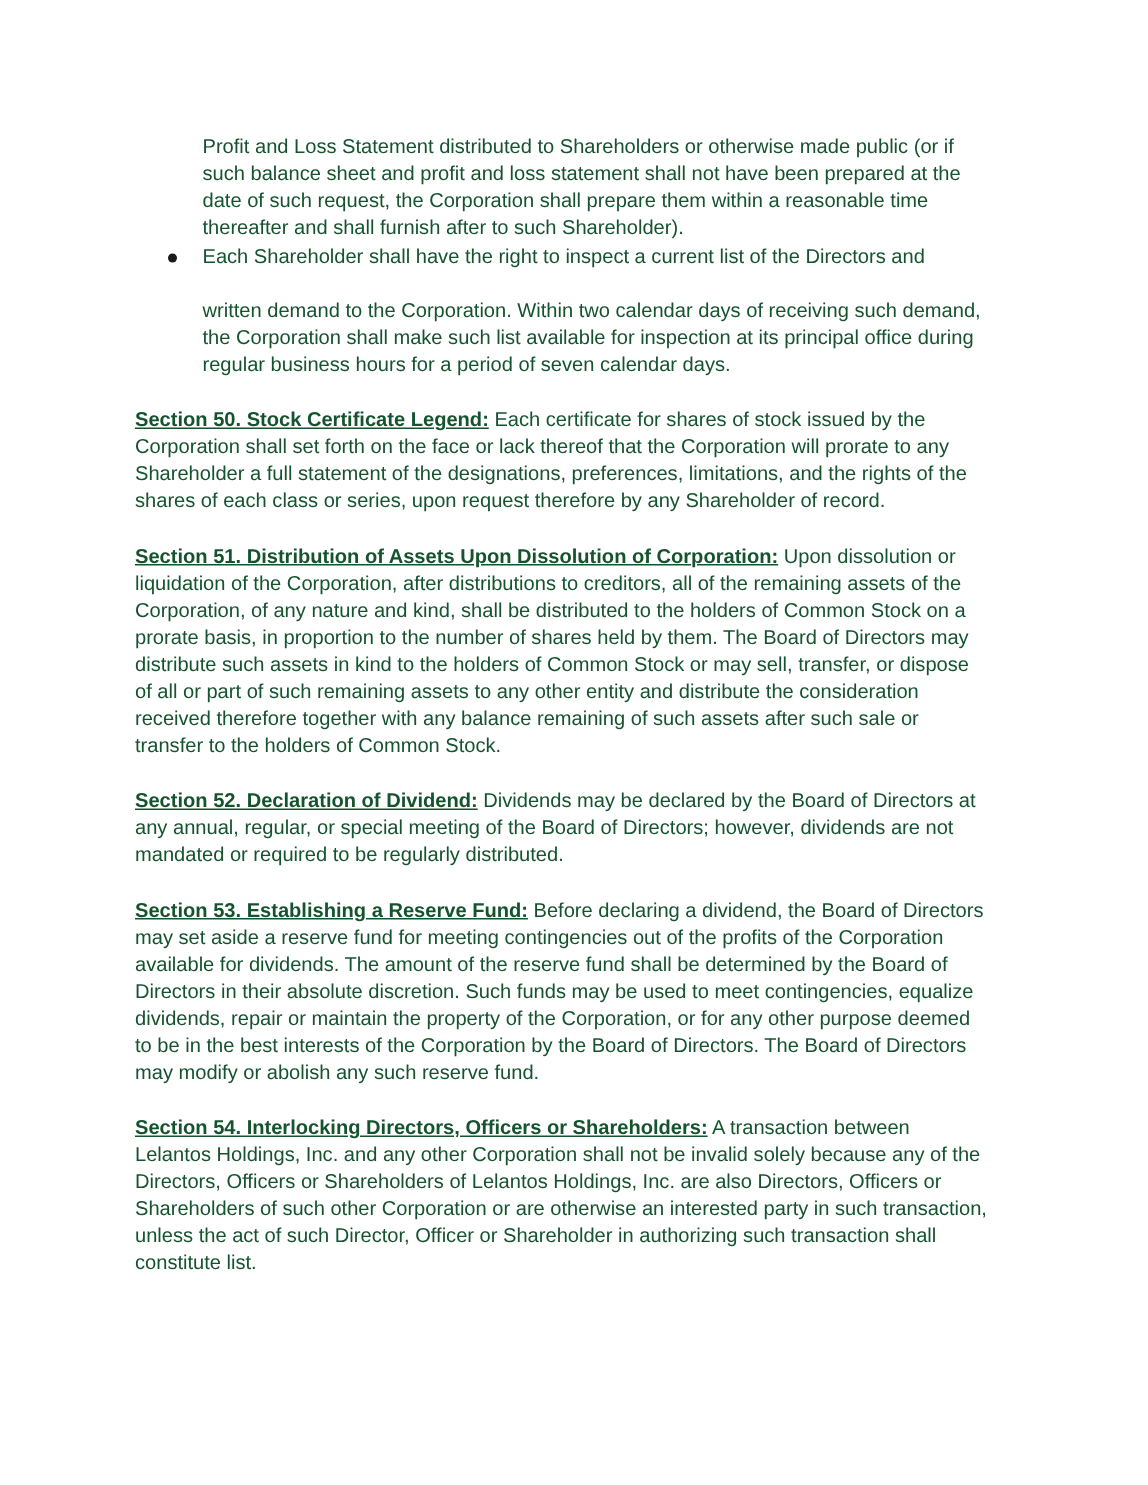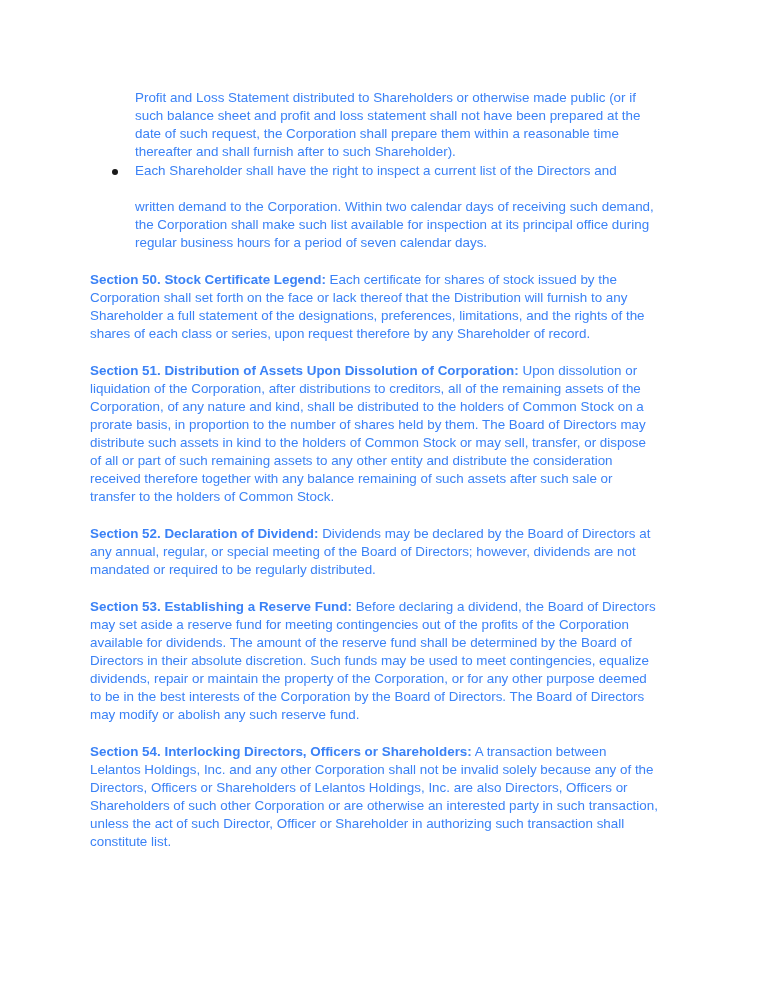--- a/index.html
+++ b/index.html
@@ -1,49 +1,49 @@
 <!DOCTYPE html>
 <html><head>
   <meta charset="utf-8">
   <style>
     html, body { margin: 0; padding: 0; background: #ffffff; }
     body { width: 765px; height: 990px; position: relative; overflow: hidden; }
     .page {
       position: absolute; left: 0; top: 0; width: 765px; height: 990px;
-      background: #ffffff; color: #3b82f6;
+      background: #ffffff; color: #14532d;
       font-family: "Liberation Sans", sans-serif;
       font-size: 13.4px;
     }
     .line { position: absolute; white-space: nowrap; line-height: 18px; }
     .bullet-cont { left: 135px; }
     .body-line { left: 90px; }
     .bullet-dot {
       position: absolute; left: 112px; width: 6px; height: 6px;
       border-radius: 50%; background: #1a1a1a;
     }
-    b { font-weight: bold; }
+    b { font-weight: bold; text-decoration: underline; }
   </style>
 </head>
 <body>
 
 <div class="page">
 
   <div class="line bullet-cont" style="top:89px">Profit and Loss Statement distributed to Shareholders or otherwise made public (or if</div>
   <div class="line bullet-cont" style="top:107px">such balance sheet and profit and loss statement shall not have been prepared at the</div>
   <div class="line bullet-cont" style="top:125px">date of such request, the Corporation shall prepare them within a reasonable time</div>
   <div class="line bullet-cont" style="top:143px">thereafter and shall furnish after to such Shareholder).</div>
 
   <div class="bullet-dot" style="top:169px"></div>
   <div class="line bullet-cont" style="top:162px">Each Shareholder shall have the right to inspect a current list of the Directors and</div>
   <div class="line bullet-cont" style="top:198px">written demand to the Corporation. Within two calendar days of receiving such demand,</div>
   <div class="line bullet-cont" style="top:216px">the Corporation shall make such list available for inspection at its principal office during</div>
   <div class="line bullet-cont" style="top:234px">regular business hours for a period of seven calendar days.</div>
 
   <div class="line body-line" style="top:271px"><b>Section 50. Stock Certificate Legend:</b><span> Each certificate for shares of stock issued by the</span></div>
-  <div class="line body-line" style="top:289px">Corporation shall set forth on the face or lack thereof that the Distribution will furnish to any</div>
+  <div class="line body-line" style="top:289px">Corporation shall set forth on the face or lack thereof that the Corporation will prorate to any</div>
   <div class="line body-line" style="top:307px">Shareholder a full statement of the designations, preferences, limitations, and the rights of the</div>
   <div class="line body-line" style="top:325px">shares of each class or series, upon request therefore by any Shareholder of record.</div>
 
   <div class="line body-line" style="top:362px"><b>Section 51. Distribution of Assets Upon Dissolution of Corporation:</b><span> Upon dissolution or</span></div>
   <div class="line body-line" style="top:380px">liquidation of the Corporation, after distributions to creditors, all of the remaining assets of the</div>
   <div class="line body-line" style="top:398px">Corporation, of any nature and kind, shall be distributed to the holders of Common Stock on a</div>
   <div class="line body-line" style="top:416px">prorate basis, in proportion to the number of shares held by them. The Board of Directors may</div>
   <div class="line body-line" style="top:434px">distribute such assets in kind to the holders of Common Stock or may sell, transfer, or dispose</div>
   <div class="line body-line" style="top:452px">of all or part of such remaining assets to any other entity and distribute the consideration</div>
   <div class="line body-line" style="top:488px">transfer to the holders of Common Stock.</div>

